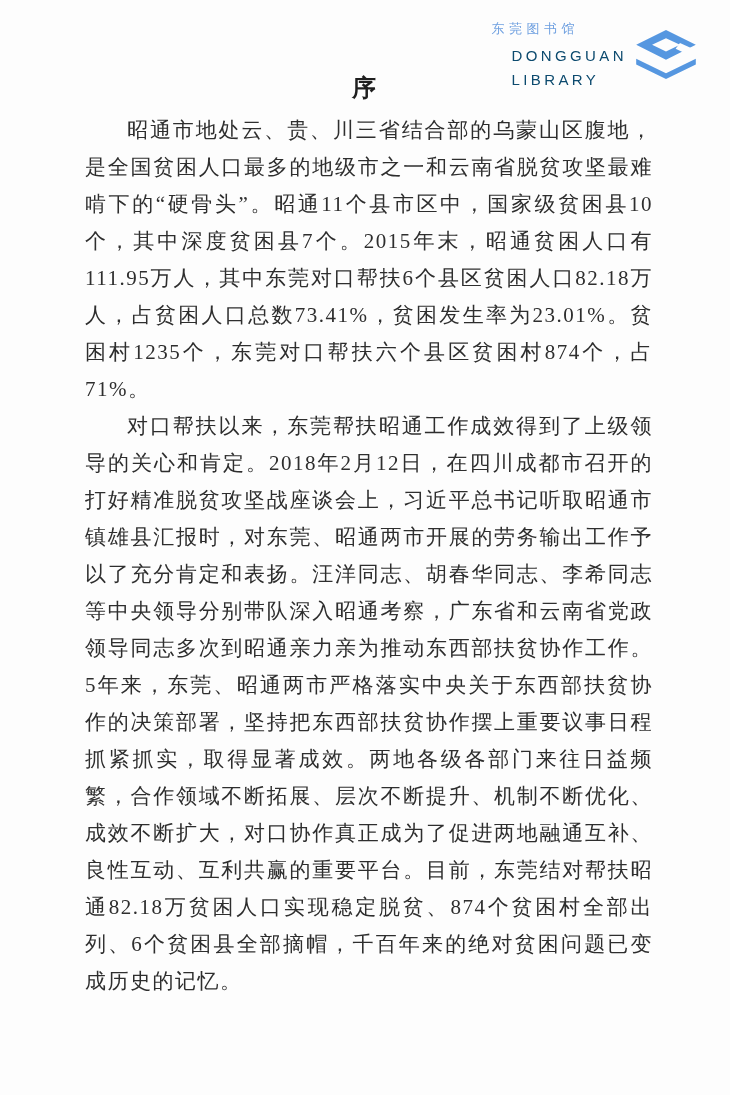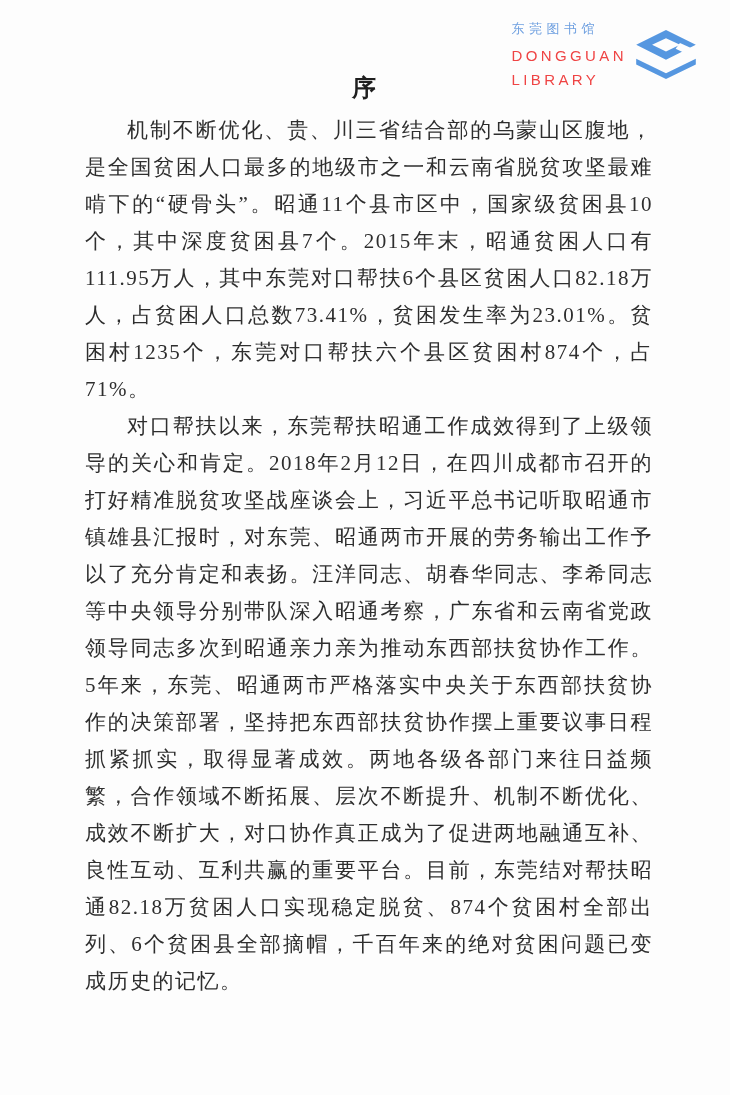--- a/index.html
+++ b/index.html
@@ -35,21 +35,22 @@
   .logo-cn {
     font-size: 13px;
     letter-spacing: 4.5px;
     margin-bottom: 2px;
     color: #6fa0e0;
   }
   .logo-en {
     font-size: 15px;
     letter-spacing: 3.4px;
     line-height: 17px;
-    color: #ef4444;
+    color: #0c4a6e;
+    margin-left: 20px;
   }
   .logo-icon svg { display: block; }
 
   
   .title {
     position: absolute;
     top: 72px;
     left: 0;
     width: 730px;
     margin: 0;
@@ -95,17 +96,17 @@
         <path fill="#5697e0" fill-rule="evenodd" d="M33 1 L64 16.5 L33 32 L2 16.5 Z  M33 9.5 L18.5 16.5 L33 23.5 L47.5 16.5 Z"></path>
         <polygon fill="#fdfdfd" points="43,20.5 66,31.5 66,23 47.5,14.5"></polygon>
         <path fill="#5697e0" d="M2 31 L33 46 L64 31 L64 37 L33 52 L2 37 Z"></path>
       </svg>
     </span>
   </div>
 
   <h1 class="title">序</h1>
 
   <div class="content">
-    <p>机制不断优化、贵、川三省结合部的乌蒙山区腹地，是全国贫困人口最多的地级市之一和云南省脱贫攻坚最难啃下的“硬骨头”。昭通11个县市区中，国家级贫困县10个，其中深度贫困县7个。2015年末，昭通贫困人口有111.95万人，其中东莞对口帮扶6个县区贫困人口82.18万人，占贫困人口总数73.41%，贫困发生率为23.01%。贫困村1235个，东莞对口帮扶六个县区贫困村874个，占71%。</p>
+    <p>昭通市地处云、贵、川三省结合部的乌蒙山区腹地，是全国贫困人口最多的地级市之一和云南省脱贫攻坚最难啃下的“硬骨头”。昭通11个县市区中，国家级贫困县10个，其中深度贫困县7个。2015年末，昭通贫困人口有111.95万人，其中东莞对口帮扶6个县区贫困人口82.18万人，占贫困人口总数73.41%，贫困发生率为23.01%。贫困村1235个，东莞对口帮扶六个县区贫困村874个，占71%。</p>
     <p>对口帮扶以来，东莞帮扶昭通工作成效得到了上级领导的关心和肯定。2018年2月12日，在四川成都市召开的打好精准脱贫攻坚战座谈会上，习近平总书记听取昭通市镇雄县汇报时，对东莞、昭通两市开展的劳务输出工作予以了充分肯定和表扬。汪洋同志、胡春华同志、李希同志等中央领导分别带队深入昭通考察，广东省和云南省党政领导同志多次到昭通亲力亲为推动东西部扶贫协作工作。5年来，东莞、昭通两市严格落实中央关于东西部扶贫协作的决策部署，坚持把东西部扶贫协作摆上重要议事日程抓紧抓实，取得显著成效。两地各级各部门来往日益频繁，合作领域不断拓展、层次不断提升、机制不断优化、成效不断扩大，对口协作真正成为了促进两地融通互补、良性互动、互利共赢的重要平台。目前，东莞结对帮扶昭通82.18万贫困人口实现稳定脱贫、874个贫困村全部出列、6个贫困县全部摘帽，千百年来的绝对贫困问题已变成历史的记忆。</p>
   </div>
 
 </div>
 
 </body></html>

